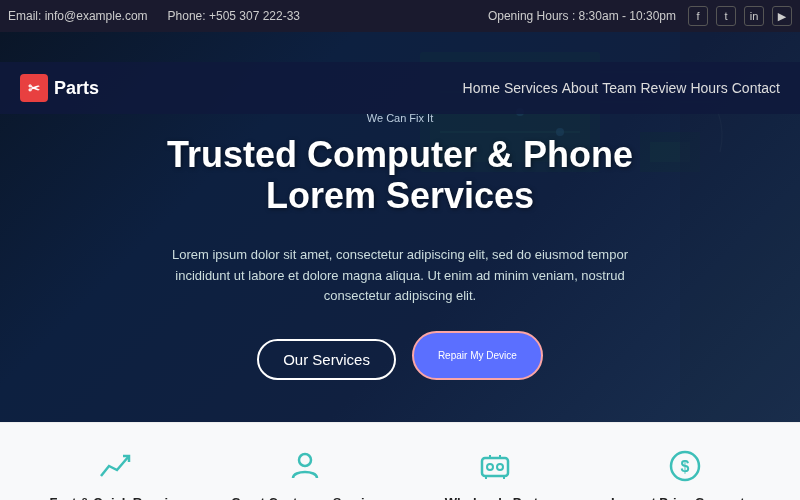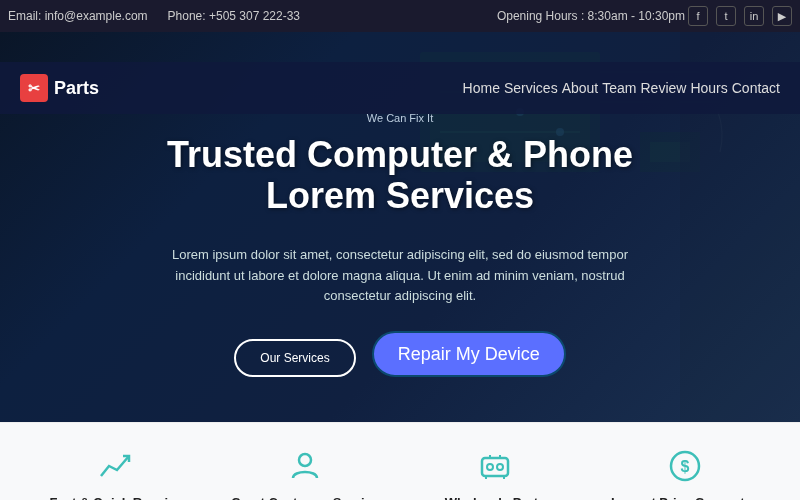--- a/index.html
+++ b/index.html
@@ -9,21 +9,21 @@
     .top-bar {
       background: #1a1a2e;
       color: #ccc;
       font-size: 12px;
       padding: 6px 8px;
       display: flex;
       justify-content: space-between;
       align-items: center;
     }
     .top-bar-left { display: flex; gap: 20px; }
-    .top-bar-right { display: flex; align-items: center; gap: 3px; }
+    .top-bar-right { display: flex; align-items: center; gap: 12px; }
     .social-icons { display: flex; gap: 8px; }
     .social-icon {
       width: 20px; height: 20px;
       border: 1px solid #555;
       border-radius: 3px;
       display: flex; align-items: center; justify-content: center;
       font-size: 11px; color: #ccc; cursor: pointer;
     }
 
     
@@ -92,31 +92,31 @@
       margin: 0 auto 24px;
       line-height: 1.6;
     }
     .hero-buttons { display: flex; gap: 16px; justify-content: center; }
     .btn-outline {
       padding: 10px 24px;
       border: 2px solid white;
       border-radius: 25px;
       background: transparent;
       color: white;
-      font-size: 12px;
+      font-size: 15px;
       cursor: pointer;
       margin-top: 8px;
     }
     .btn-primary {
       padding: 10px 24px;
-      border: 2px solid #0c4a6e;
+      border: 2px solid #fca5a5;
       border-radius: 25px;
       background: #5b6fff;
       color: white;
-      font-size: 18px;
+      font-size: 10px;
       cursor: pointer;
     }
 
     
     .hero-circuit {
       position: absolute;
       inset: 0;
       z-index: 2;
       opacity: 0.15;
     }

